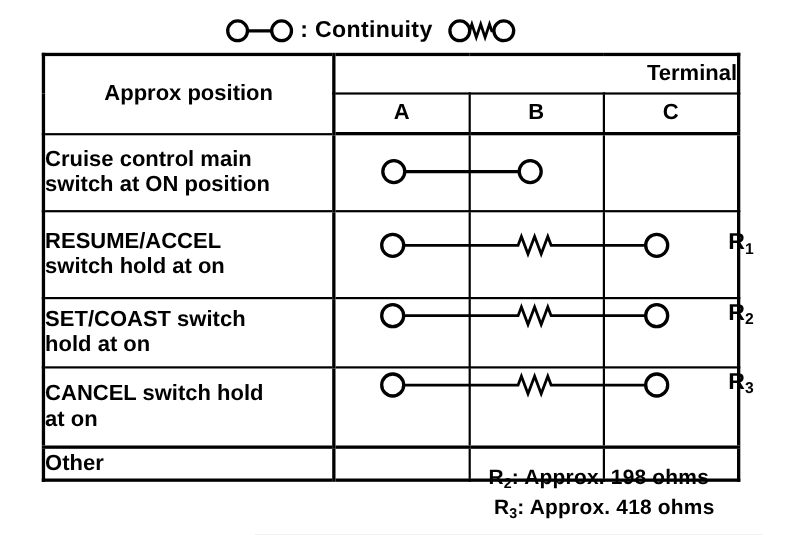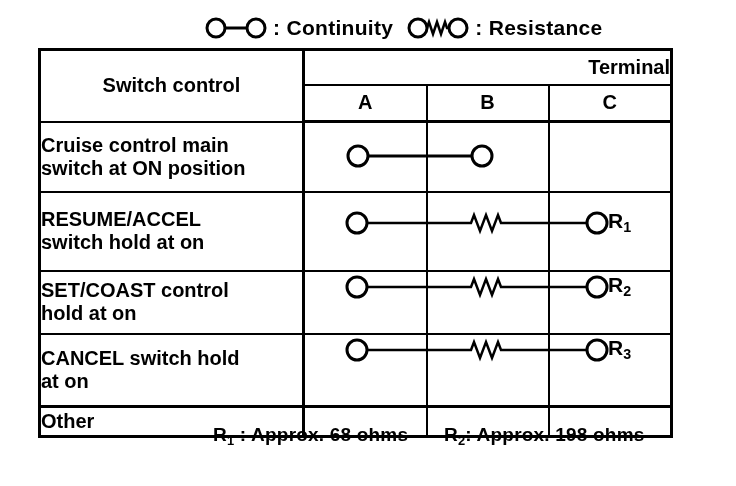--- a/index.html
+++ b/index.html
@@ -73,21 +73,21 @@
     position: absolute;
     left: 0; top: 0;
     pointer-events: none;
   }
   svg.overlay circle { fill: #fff; stroke: #000; stroke-width: 3; }
   svg.overlay .wire { stroke: #000; stroke-width: 3; fill: none; }
   svg.overlay .rwire { stroke: #000; stroke-width: 2.5; fill: none; }
 
   .rlabel {
     position: absolute;
-    left: 608px;
+    left: 662px;
     transform: translateY(-55%);
     font-size: 21px;
     font-weight: 700;
     white-space: pre;
   }
   .rlabel sub, .note sub {
     font-size: 0.68em;
     vertical-align: -0.28em;
     font-weight: 700;
   }
@@ -117,33 +117,32 @@
     </svg>
     <span class="sgap"></span>
     <span>: Continuity</span>
     <span class="lgap"></span>
     <svg width="62" height="26" viewBox="0 0 62 26">
       <circle cx="11" cy="13" r="9" fill="#fff" stroke="#000" stroke-width="3"></circle>
       <path d="M20,13 l2,-6 l4,12 l4,-12 l4,12 l4,-12 l2,6 H42" fill="none" stroke="#000" stroke-width="2.5"></path>
       <circle cx="51" cy="13" r="9" fill="#fff" stroke="#000" stroke-width="3"></circle>
     </svg>
     <span class="sgap"></span>
-    <span>: Resistance</span>
   </div>
 
   <table class="cont-table">
     <colgroup>
       <col style="width:264px">
         <col style="width:123px">
         <col style="width:122px">
         <col style="width:123px">
     </colgroup>
     <tbody>
         <tr class="r-term" style="height:35px">
-      <td class="c-switch" rowspan="2">Switch control</td>
+      <td class="c-switch" rowspan="2">Approx position</td>
       <td class="c-terminal" colspan="3">Terminal</td>
     </tr>
     <tr class="r-abc" style="height:37px">
       <td class="c-abc">A</td>
       <td class="c-abc">B</td>
       <td class="c-abc">C</td>
     </tr>
     <tr class="r-data" style="height:70px">
       <td class="c-label">Cruise control main
 switch at ON position</td>
@@ -152,21 +151,21 @@
       <td></td>
     </tr>
     <tr class="r-data" style="height:79px">
       <td class="c-label">RESUME/ACCEL
 switch hold at on</td>
       <td></td>
       <td></td>
       <td></td>
     </tr>
     <tr class="r-data" style="height:63px">
-      <td class="c-label">SET/COAST control
+      <td class="c-label">SET/COAST switch
 hold at on</td>
       <td></td>
       <td></td>
       <td></td>
     </tr>
     <tr class="r-data" style="height:73px">
       <td class="c-label">CANCEL switch hold
 at on</td>
       <td></td>
       <td></td>
@@ -205,16 +204,16 @@
       <path class="rwire" d="M367,350 H471 l3,-8 l6,16 l6,-16 l6,16 l6,-16 l3,8 H587"></path>
       <circle cx="357" cy="350" r="10"></circle>
       <circle cx="597" cy="350" r="10"></circle>
     </g>
   </svg>
 
   <span class="rlabel" style="top:223px"><span>R</span><sub>1</sub></span>
   <span class="rlabel" style="top:287px"><span>R</span><sub>2</sub></span>
   <span class="rlabel" style="top:350px"><span>R</span><sub>3</sub></span>
 
-  <span class="note note-1"><span>R</span><sub>1</sub><span> : Approx. 68 ohms</span></span>
   <span class="note note-2"><span>R</span><sub>2</sub><span>: Approx. 198 ohms</span></span>
+  <span class="note note-3"><span>R</span><sub>3</sub><span>: Approx. 418 ohms</span></span>
 
 </div>
 
 </body></html>

